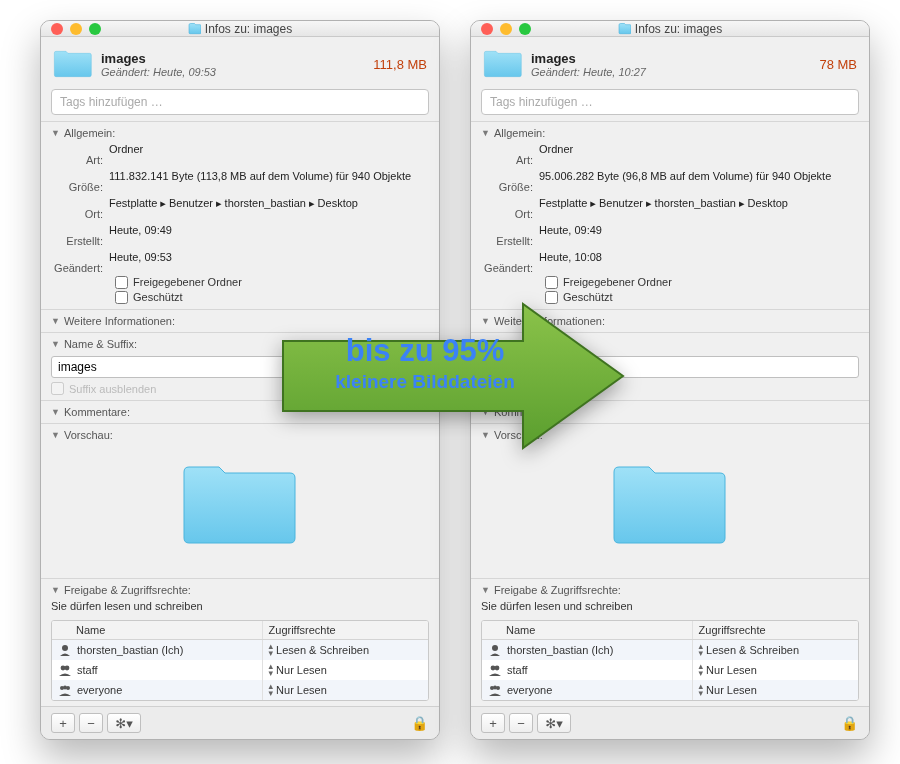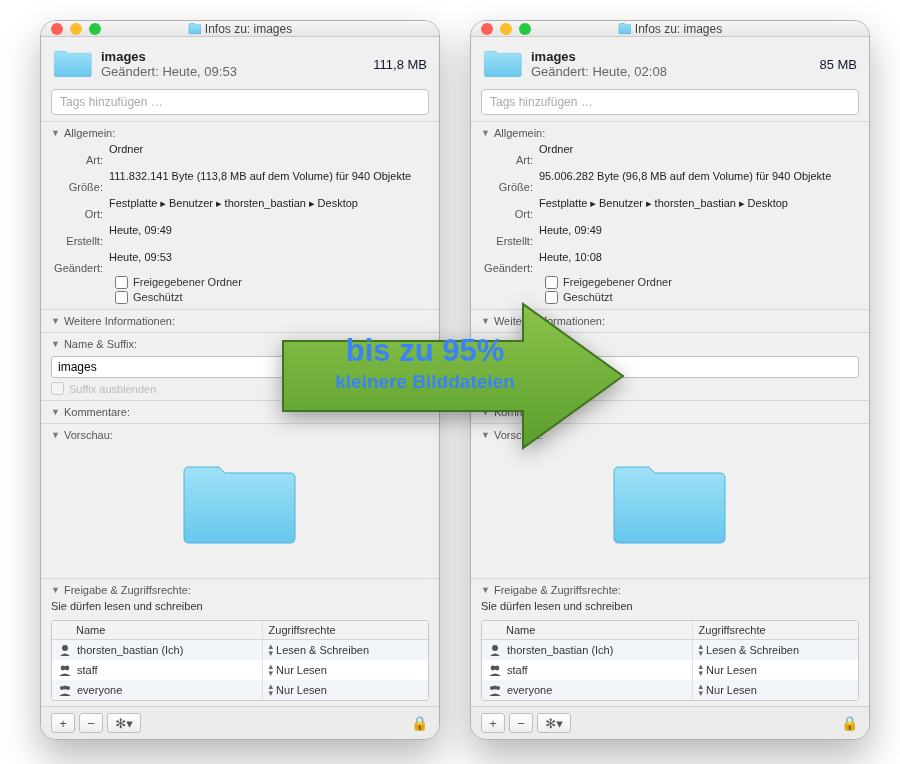--- a/index.html
+++ b/index.html
@@ -1,39 +1,39 @@
 <!DOCTYPE html>
 <html><head>
 <meta charset="utf-8">
 <style>
 * { box-sizing: border-box; margin: 0; padding: 0; font-family: -apple-system, "Helvetica Neue", Arial, sans-serif; }
 body { background: #fff; width: 900px; height: 764px; position: relative; overflow: hidden; }
 
 .panel {
   position: absolute; width: 400px; height: 720px; top: 20px;
-  background: #f0f0f0; border: 1px solid #b1b1b1; border-radius: 16px;
+  background: #f0f0f0; border: 1px solid #b1b1b1; border-radius: 10px;
   box-shadow: 0 18px 38px rgba(0,0,0,.28);
   display: flex; flex-direction: column; overflow: hidden;
 }
 .panel.left  { left: 40px; }
 .panel.right { left: 470px; }
 
 .titlebar { height: 24px; background: linear-gradient(#f6f6f6,#e6e6e6); border-bottom: 1px solid #c9c9c9; display: flex; align-items: center; position: relative; }
 .traffic { display: flex; gap: 7px; margin-left: 10px; }
 .dot { width: 12px; height: 12px; border-radius: 50%; }
 .dot.r { background: #ff5f57; } .dot.y { background: #febc2e; } .dot.g { background: #28c840; }
 .title { position: absolute; left: 0; right: 0; text-align: center; font-size: 12px; color: #444; pointer-events: none; display: flex; align-items: center; justify-content: center; gap: 4px; }
 .title svg { width: 13px; height: 13px; }
 
 .header { display: flex; align-items: center; padding: 10px 12px 8px; }
 .header .icon { width: 40px; height: 34px; margin-right: 8px; }
 .header .txt { flex: 1; }
 .header .name { font-weight: 700; font-size: 13px; color: #222; }
-.header .mod  { font-size: 13px; color: #666; }
-.header .size { font-size: 13px; color: #0f172a; }
+.header .mod  { font-size: 11px; color: #666; font-style: italic; }
+.header .size { font-size: 13px; color: #c2410c; }
 
 .tags { margin: 0 10px 6px; }
 .tags input { width: 100%; height: 26px; border: 1px solid #c4c4c4; border-radius: 4px; padding: 0 8px; font-size: 12px; background: #fff; color: #333; }
 .tags input::placeholder { color: #aaa; }
 
 .section { border-top: 1px solid #d6d6d6; padding: 5px 10px; font-size: 11px; color: #333; }
 .section-head { display: flex; align-items: center; gap: 4px; color: #555; cursor: default; }
 .tri { font-size: 9px; color: #7a7a7a; }
 .kv { display: flex; margin-top: 3px; }
 .kv .k { width: 58px; text-align: right; color: #555; padding-right: 6px; flex-shrink: 0; margin-top: 12px; }
@@ -282,23 +282,23 @@
         <span>Infos zu: images</span>
       </div>
   </div>
 
   <div class="header">
     <svg class="icon" viewBox="0 0 120 90">
         <use href="#folder"></use>
       </svg>
     <div class="txt">
       <div class="name">images</div>
-      <div class="mod">Geändert: Heute, 02:08</div>
-    </div>
-    <div class="size">85 MB</div>
+      <div class="mod">Geändert: Heute, 10:27</div>
+    </div>
+    <div class="size">78 MB</div>
   </div>
 
   <div class="tags"><input placeholder="Tags hinzufügen …" style=""></div>
 
   <div class="section">
     <div class="section-head">
         <span class="tri">▼</span>
         <span>Allgemein:</span>
       </div>
     <div class="kv">

